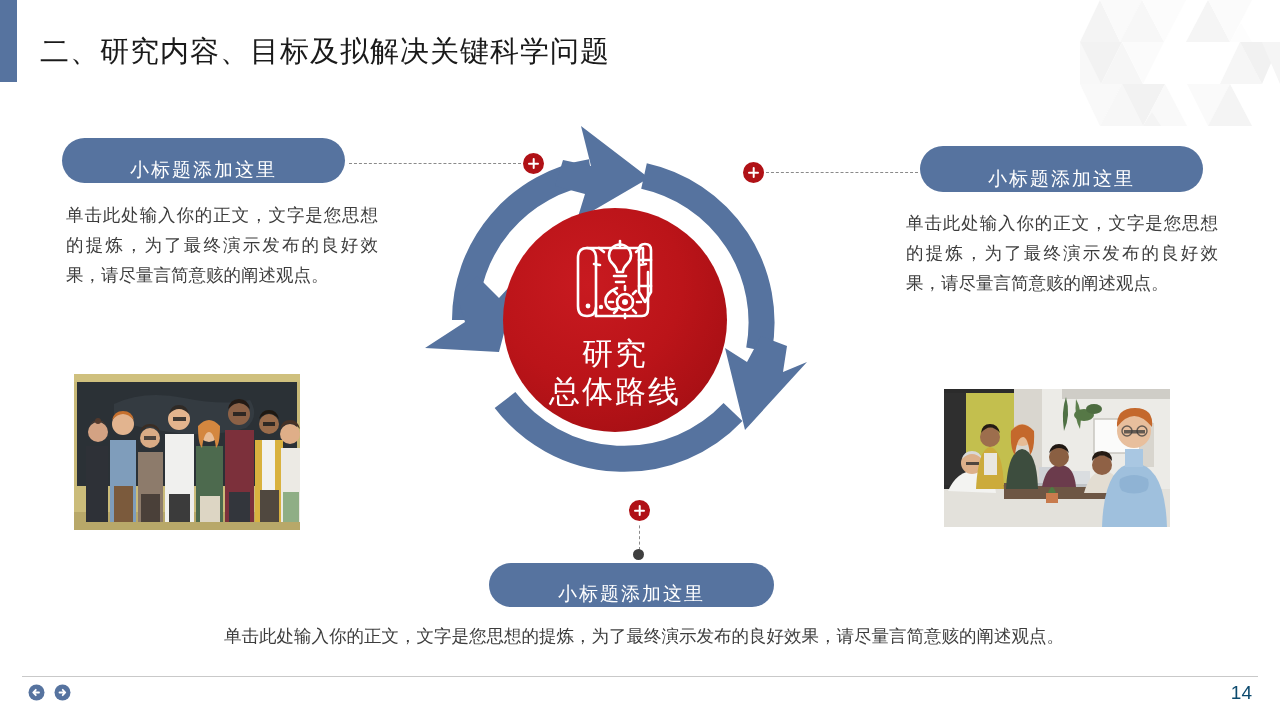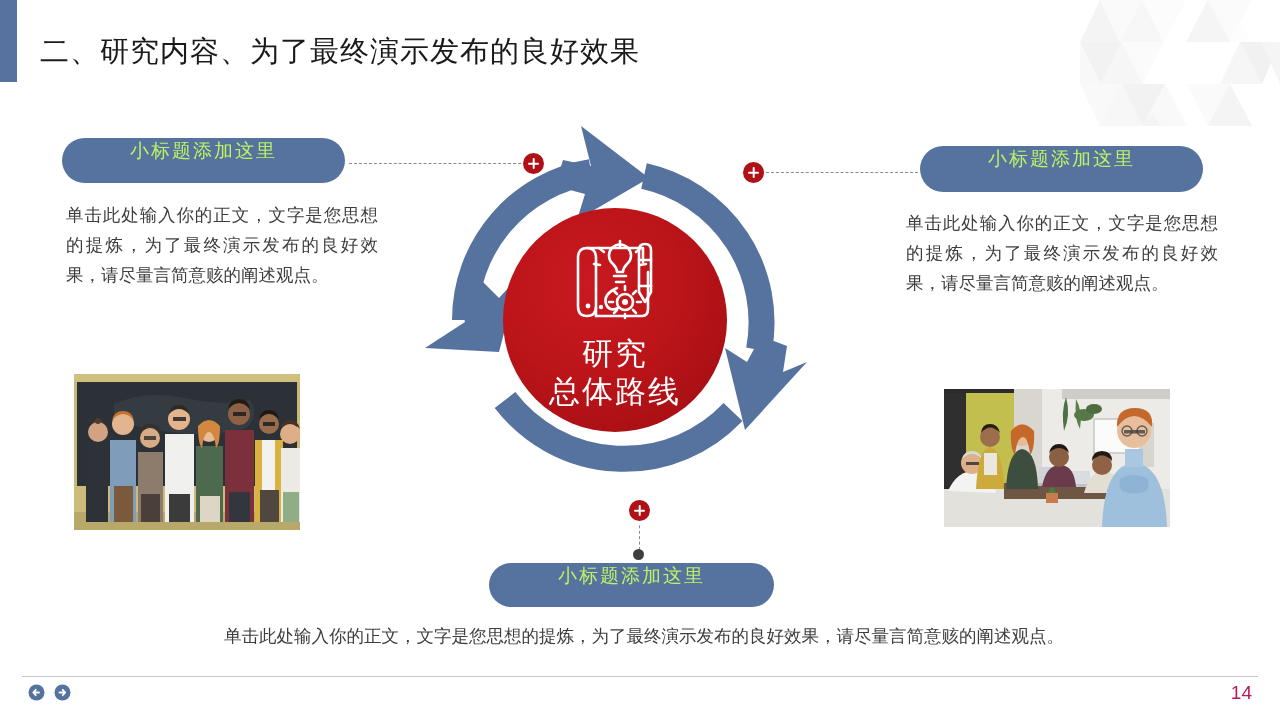--- a/index.html
+++ b/index.html
@@ -19,23 +19,23 @@
   .page-title{
     position:absolute;left:40px;top:32px;
     font-size:29px;color:#1a1a1a;letter-spacing:1px;
     font-family:"DejaVu Sans","Liberation Sans",sans-serif;
     white-space:nowrap;font-weight:400;
   }
 
   
   .pill{
     position:absolute;
-    background:#56739f;color:#bef264;
+    background:#56739f;color:#ffffff;
     border-radius:999px;
-    display:flex;align-items:flex-start;justify-content:center;
+    display:flex;align-items:flex-end;justify-content:center;
     font-size:19px;letter-spacing:2px;
     font-family:"DejaVu Sans","Liberation Sans",sans-serif;
   }
   .pill-left {left:62px; top:138px; width:283px;height:45px;}
   .pill-right{left:920px;top:146px; width:283px;height:46px;}
   .pill-bottom{left:489px;top:563px;width:285px;height:44px;}
 
   
   .body-text{
     position:absolute;
@@ -93,21 +93,21 @@
   .plus-2{left:741px;top:160px;}
   .plus-3{left:627px;top:498px;}
 
   
   .footer-rule{position:absolute;left:22px;top:676px;width:1236px;height:1px;background:#c9c9c9;}
   .nav{position:absolute;top:684px;display:flex;gap:9px;left:28px;}
   .nav-btn{width:17px;height:17px;}
   .nav-btn svg{display:block;}
   .page-num{
     position:absolute;right:28px;top:682px;
-    font-size:19px;color:#be185d;
+    font-size:19px;color:#0c4a6e;
     font-family:"Liberation Sans",sans-serif;
   }
 </style>
 </head>
 <body>
 
 <div class="slide">
 
   <div class="deco">
     <svg viewBox="0 0 200 130" preserveAspectRatio="none">
@@ -131,21 +131,21 @@
         <polygon points="42,84 63,126 85,84" fill="#f2f2f2"></polygon>
         <polygon points="85,84 63,126 107,126" fill="#f9f9f9"></polygon>
         <polygon points="107,84 128,126 150,84" fill="#fafafa"></polygon>
         <polygon points="150,84 128,126 172,126" fill="#f4f4f4"></polygon>
         <polygon points="63,126 72,112 81,126" fill="#f4f4f4"></polygon>
       </g>
     </svg>
   </div>
 
   <div class="accent-bar"></div>
-  <div class="page-title">二、研究内容、为了最终演示发布的良好效果</div>
+  <div class="page-title">二、研究内容、目标及拟解决关键科学问题</div>
 
   <div class="pill pill-left">
     <span>小标题添加这里</span>
   </div>
   <div class="body-text body-left">单击此处输入你的正文，文字是您思想的提炼，为了最终演示发布的良好效果，请尽量言简意赅的阐述观点。</div>
   <div class="photo photo-left">
     <svg viewBox="0 0 226 156" preserveAspectRatio="none">
       <defs>
         <clipPath id="clipL">
             <rect x="0" y="0" width="226" height="156"></rect>

